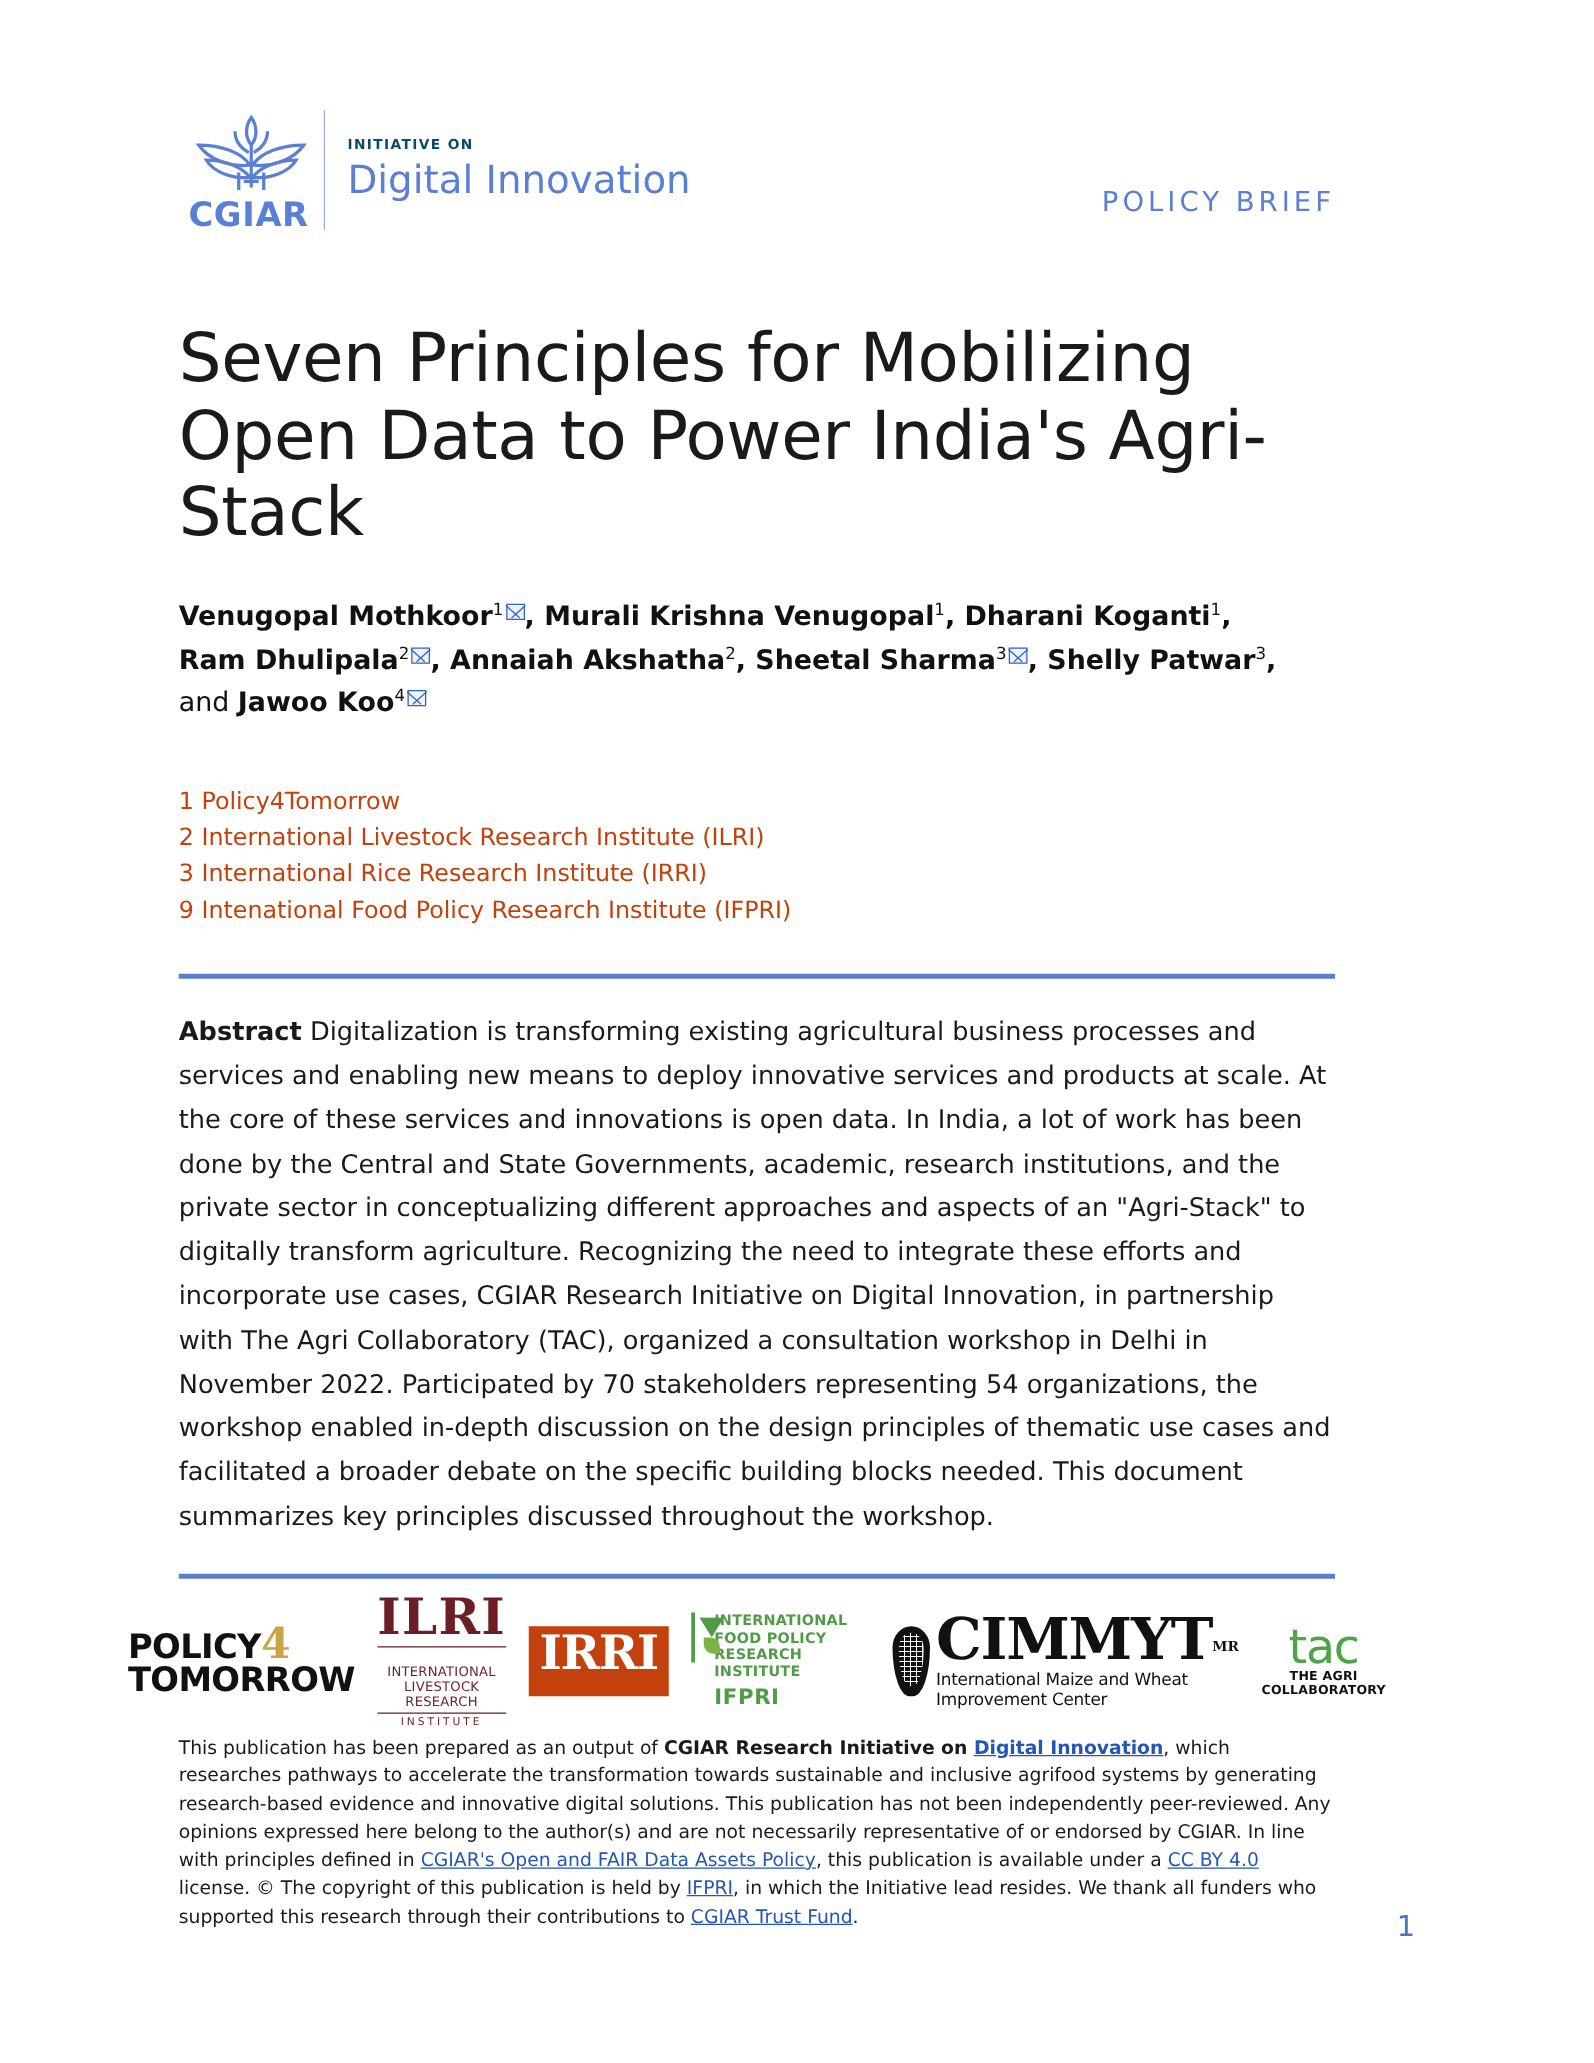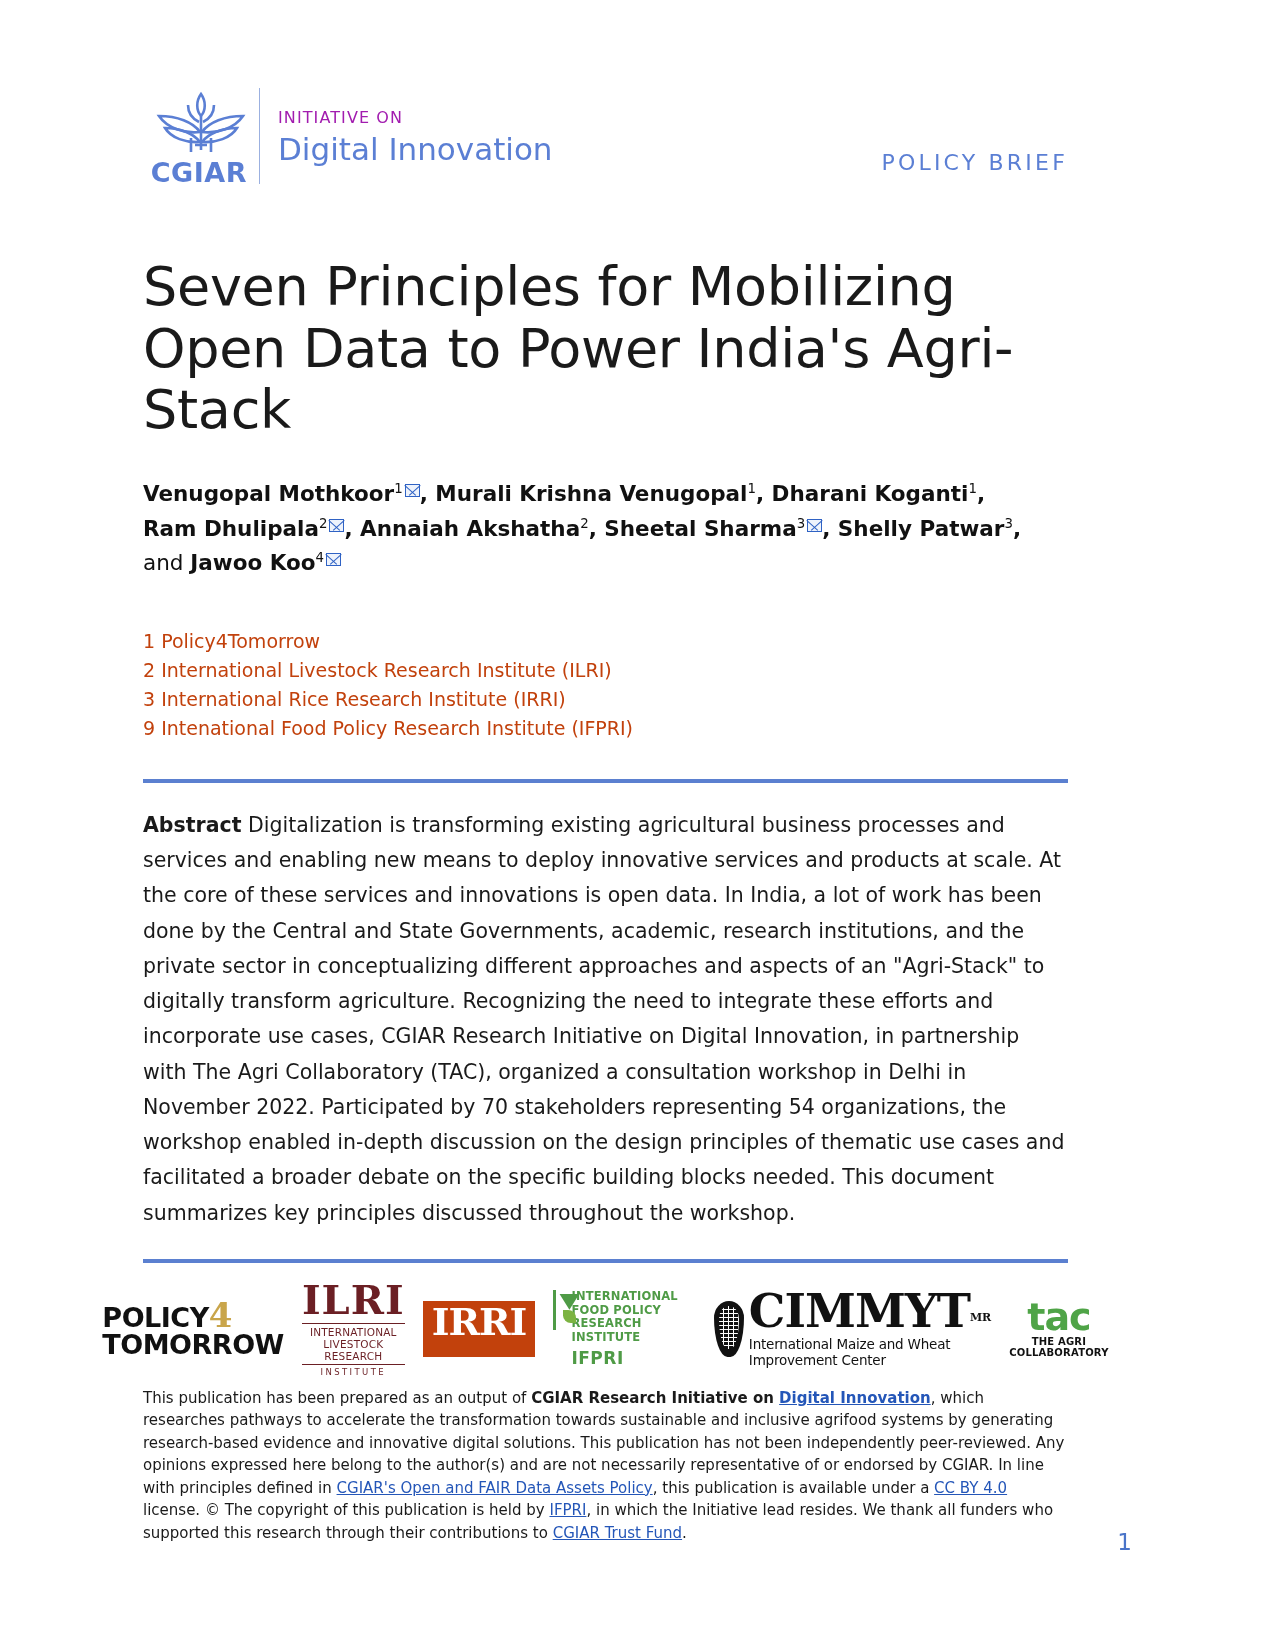--- a/index.html
+++ b/index.html
@@ -57,24 +57,24 @@
     line-height: 1;
   }
   .brand-divider {
     width: 1px;
     background: #9bb0e0;
     margin: 0 18px 0 12px;
     align-self: stretch;
   }
   .brand-text { padding-top: 22px; }
   .initiative-on {
-    font-size: 16px;
-    font-weight: normal;
+    font-size: 11px;
+    font-weight: bold;
     letter-spacing: 1.1px;
-    color: #a21caf;
+    color: #0c4a6e;
     line-height: 1;
     margin-bottom: 7px;
   }
   .initiative-name {
     font-size: 31px;
     color: #5b7fd4;
     line-height: 1.05;
     font-weight: 400;
   }
   .policy-brief-tag {
@@ -205,21 +205,21 @@
     font-size: 40px;
     font-weight: bold;
     letter-spacing: 1px;
     line-height: 1;
   }
   .lg-ilri .sub1 {
     font-size: 10.5px;
     letter-spacing: 0.2px;
     border-top: 1.5px solid #6b1f24;
     margin-top: 3px;
-    padding-top: 2px;
+    padding-top: 14px;
     line-height: 1.15;
   }
   .lg-ilri .sub2 {
     font-size: 8.5px;
     letter-spacing: 2.4px;
     border-top: 1.5px solid #6b1f24;
     margin-top: 2px;
     padding-top: 2px;
   }
 
@@ -312,21 +312,21 @@
     font-family: "DejaVu Sans", sans-serif;
     letter-spacing: -0.2px;
     margin-top: 2px;
     font-weight: normal;
   }
 
   
   .lg-tac { text-align: center; }
   .lg-tac .tac {
     font-family: "DejaVu Sans", sans-serif;
-    font-weight: bold;
+    font-weight: normal;
     font-size: 38px;
     color: #4fa447;
     line-height: 0.9;
     letter-spacing: -1px;
   }
   .lg-tac .tsub {
     font-size: 10px;
     font-weight: bold;
     color: #111;
     line-height: 1.12;

